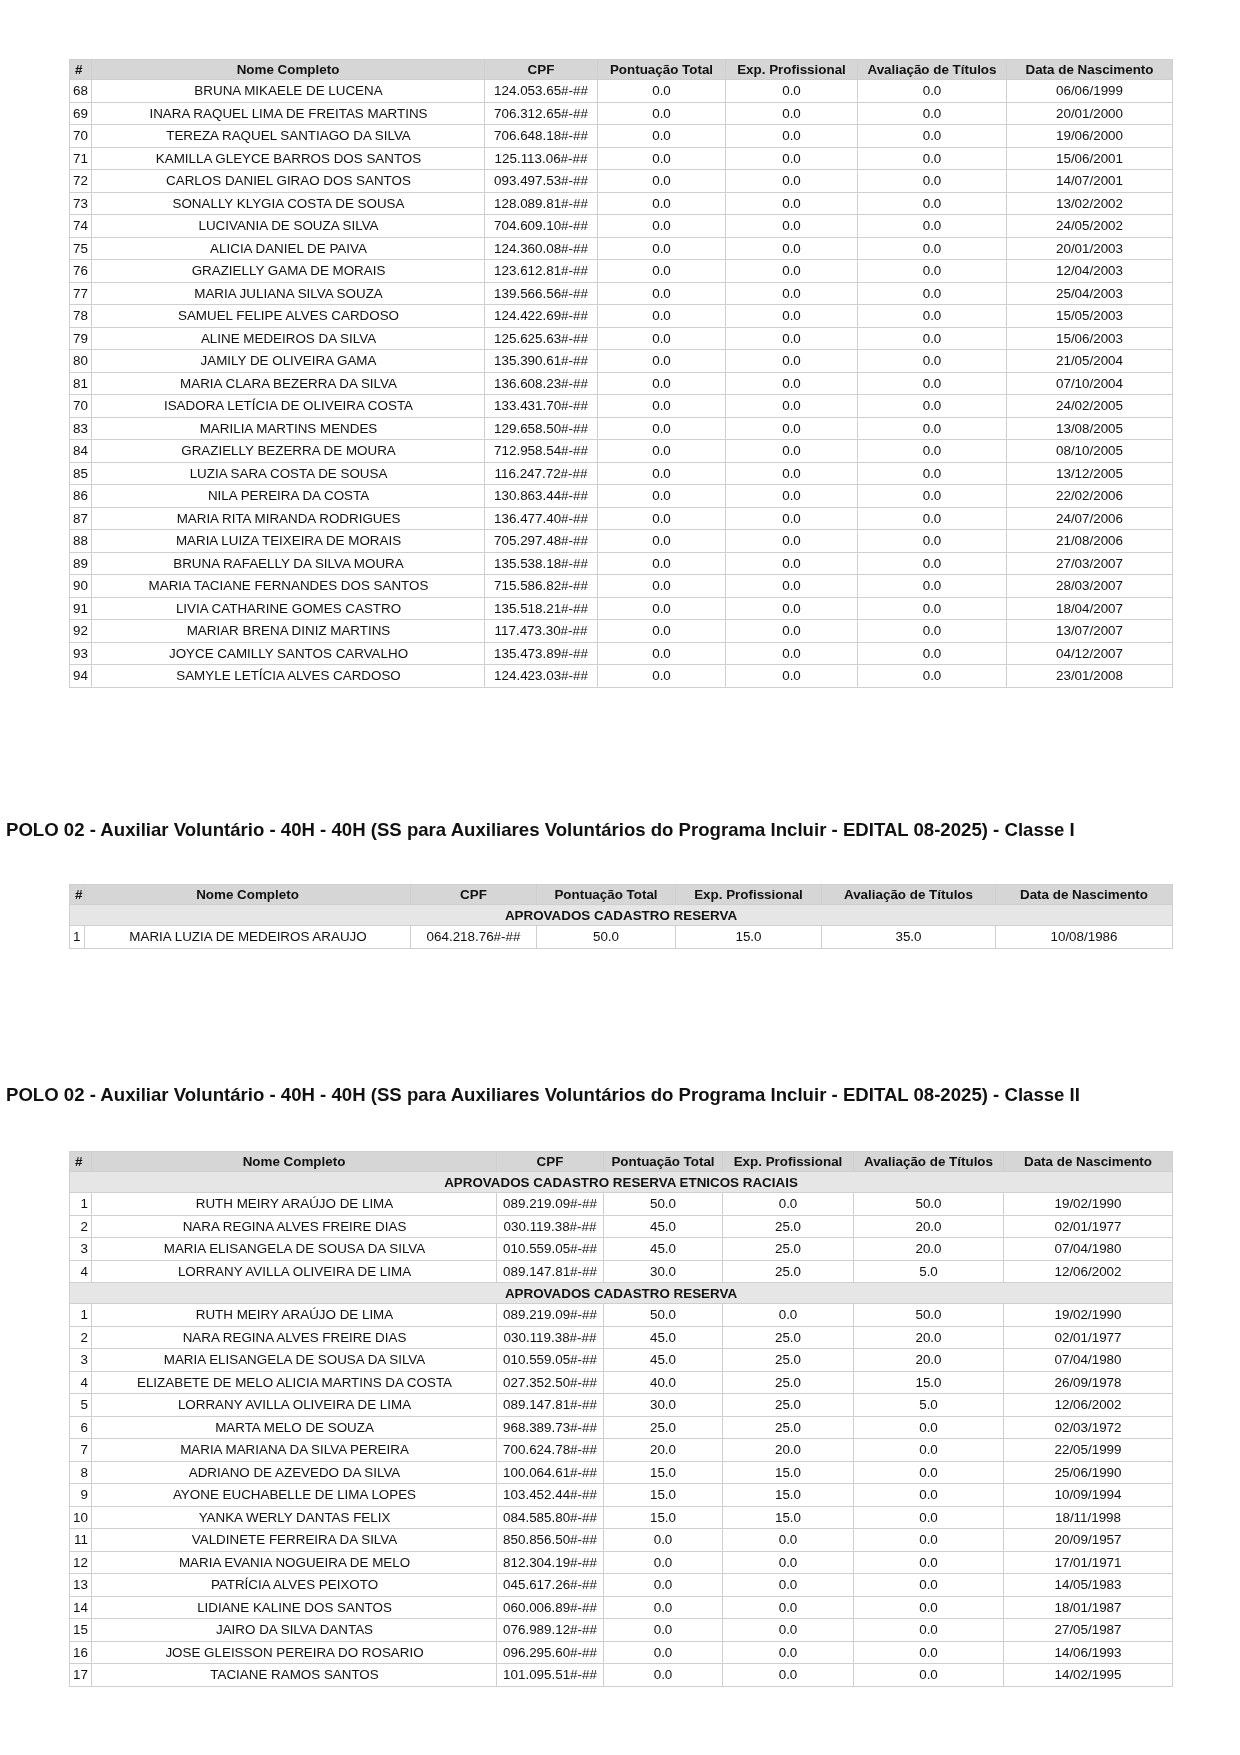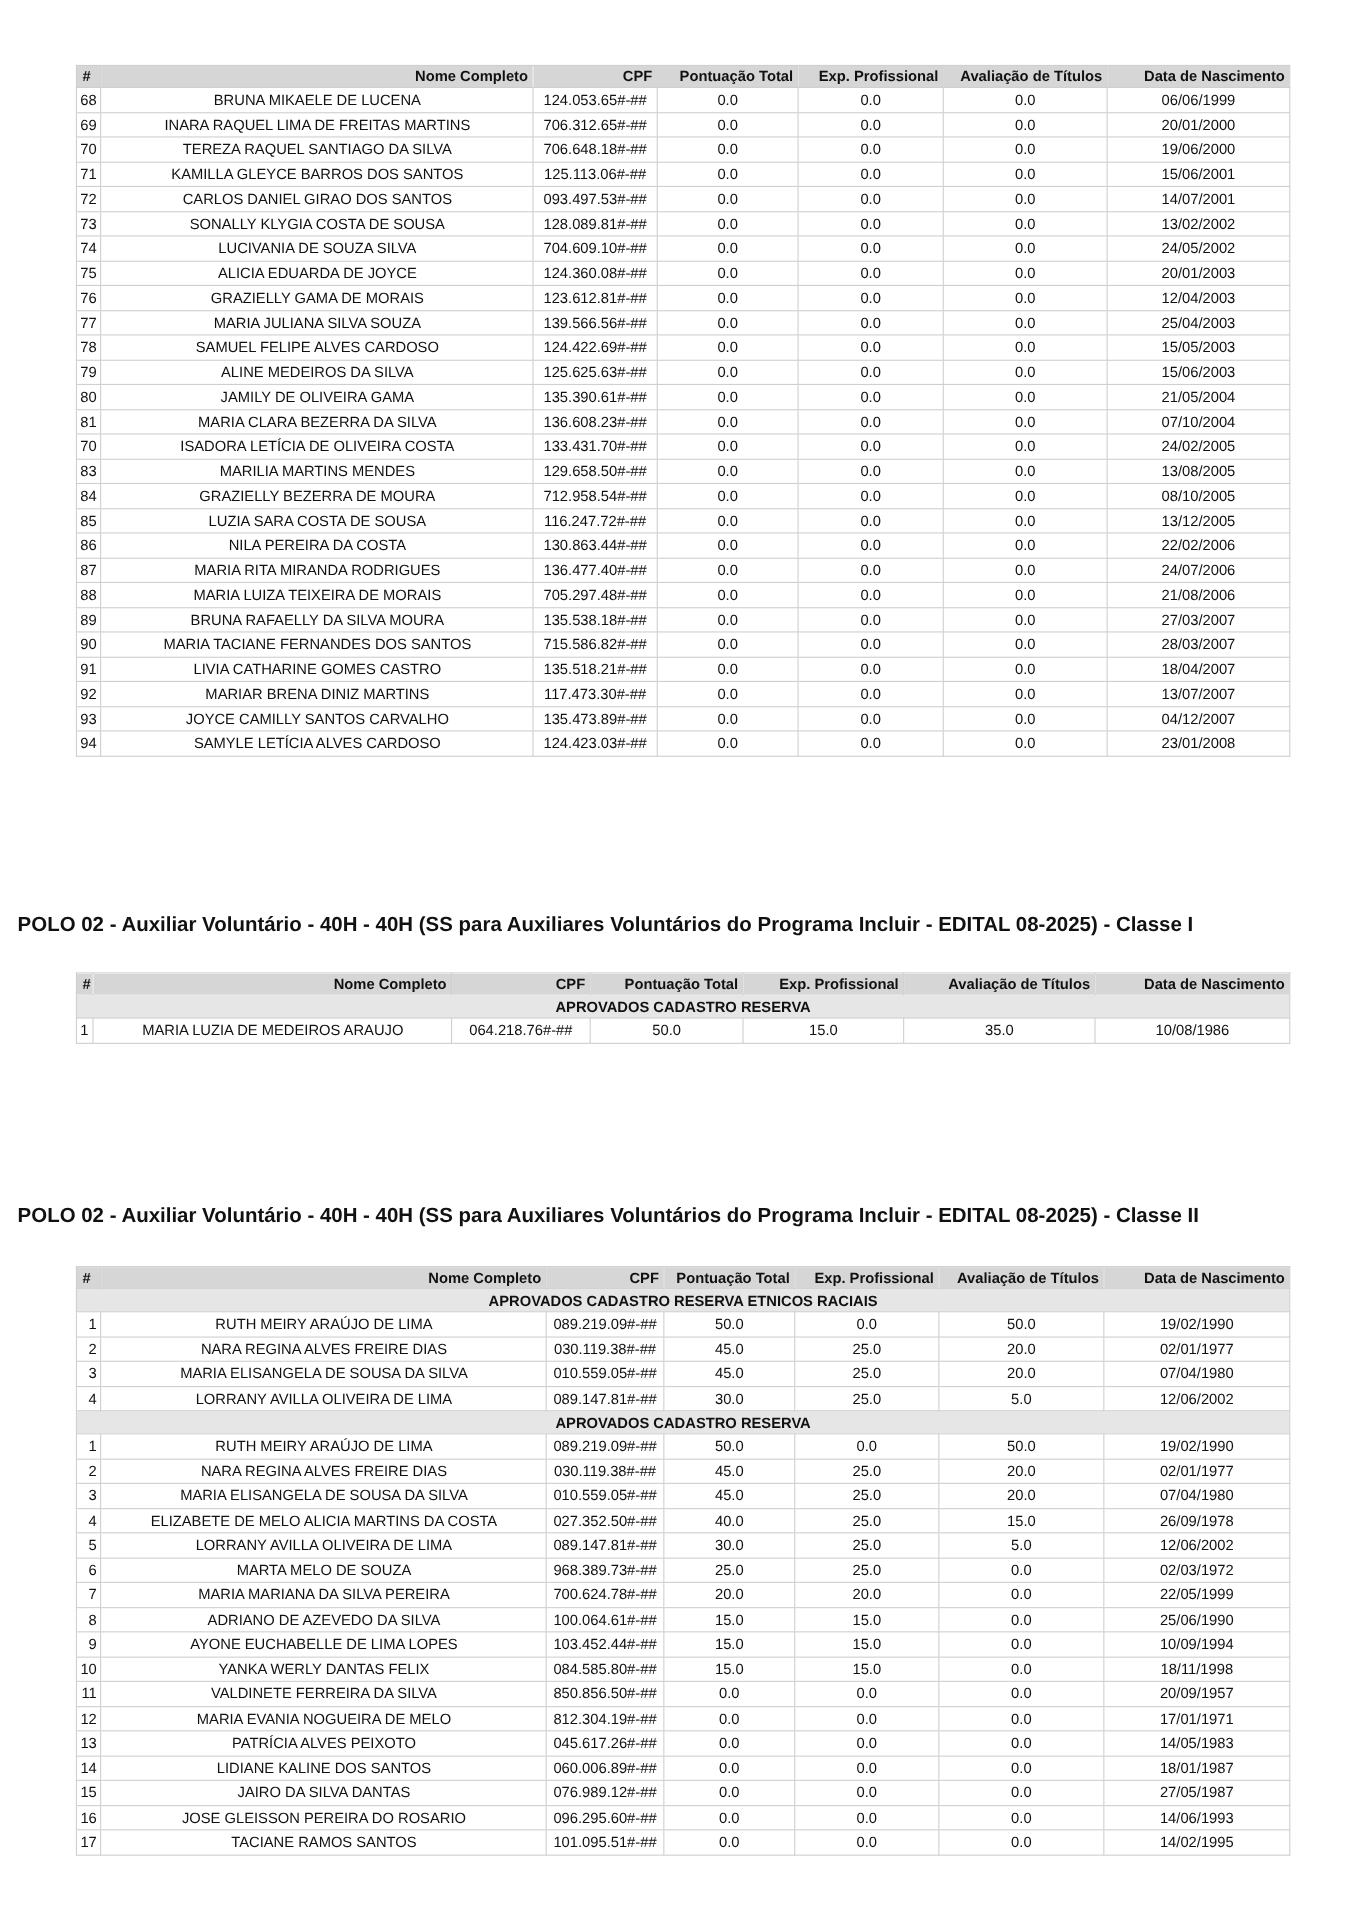--- a/index.html
+++ b/index.html
@@ -9,32 +9,32 @@
     }
     table.grid {
       position: absolute; border-collapse: collapse; font-size: 13.4px;
       table-layout: fixed;
     }
     table.grid th, table.grid td {
       border: 1px solid #cfcfcf; padding: 0 4px; height: 21.5px;
       white-space: nowrap; overflow: hidden;
     }
     table.grid th {
-      background: #d6d6d6; font-weight: bold; text-align: right; height: 19px;
+      background: #d6d6d6; font-weight: bold; text-align: center; height: 19px;
     }
     table.grid td.num { text-align: left; padding: 0 3px; }
     table.grid td.num.right { text-align: right; }
     table.grid td.name { text-align: center; padding-left: 5px; }
     table.grid td.center { text-align: center; }
     table.grid tr.section td {
       background: #e6e6e6; font-weight: bold; text-align: center; height: 20px;
     }
     table.grid th.hash { text-align: left; padding-left: 5px; }
     h2.section-title {
-      position: absolute; margin: 16px; font-size: 18.6px; font-weight: bold;
+      position: absolute; margin: 6px; font-size: 18.6px; font-weight: bold;
       white-space: nowrap; left: 0; width: 980px; text-align: center;
     }
   </style>
 </head>
 <body>
 
 <table class="grid" style="left:69px; top:59px; width:1103px;">
   <colgroup>
     <col style="width:22px">
       <col style="width:393px">
@@ -114,21 +114,21 @@
         <td class="num">74</td>
         <td class="name">LUCIVANIA DE SOUZA SILVA</td>
         <td class="center">704.609.10#-##</td>
         <td class="center">0.0</td>
         <td class="center">0.0</td>
         <td class="center">0.0</td>
         <td class="center">24/05/2002</td>
       </tr>
       <tr>
         <td class="num">75</td>
-        <td class="name">ALICIA EDUARDA DE JOYCE</td>
+        <td class="name">ALICIA DANIEL DE PAIVA</td>
         <td class="center">124.360.08#-##</td>
         <td class="center">0.0</td>
         <td class="center">0.0</td>
         <td class="center">0.0</td>
         <td class="center">20/01/2003</td>
       </tr>
       <tr>
         <td class="num">76</td>
         <td class="name">GRAZIELLY GAMA DE MORAIS</td>
         <td class="center">123.612.81#-##</td>

